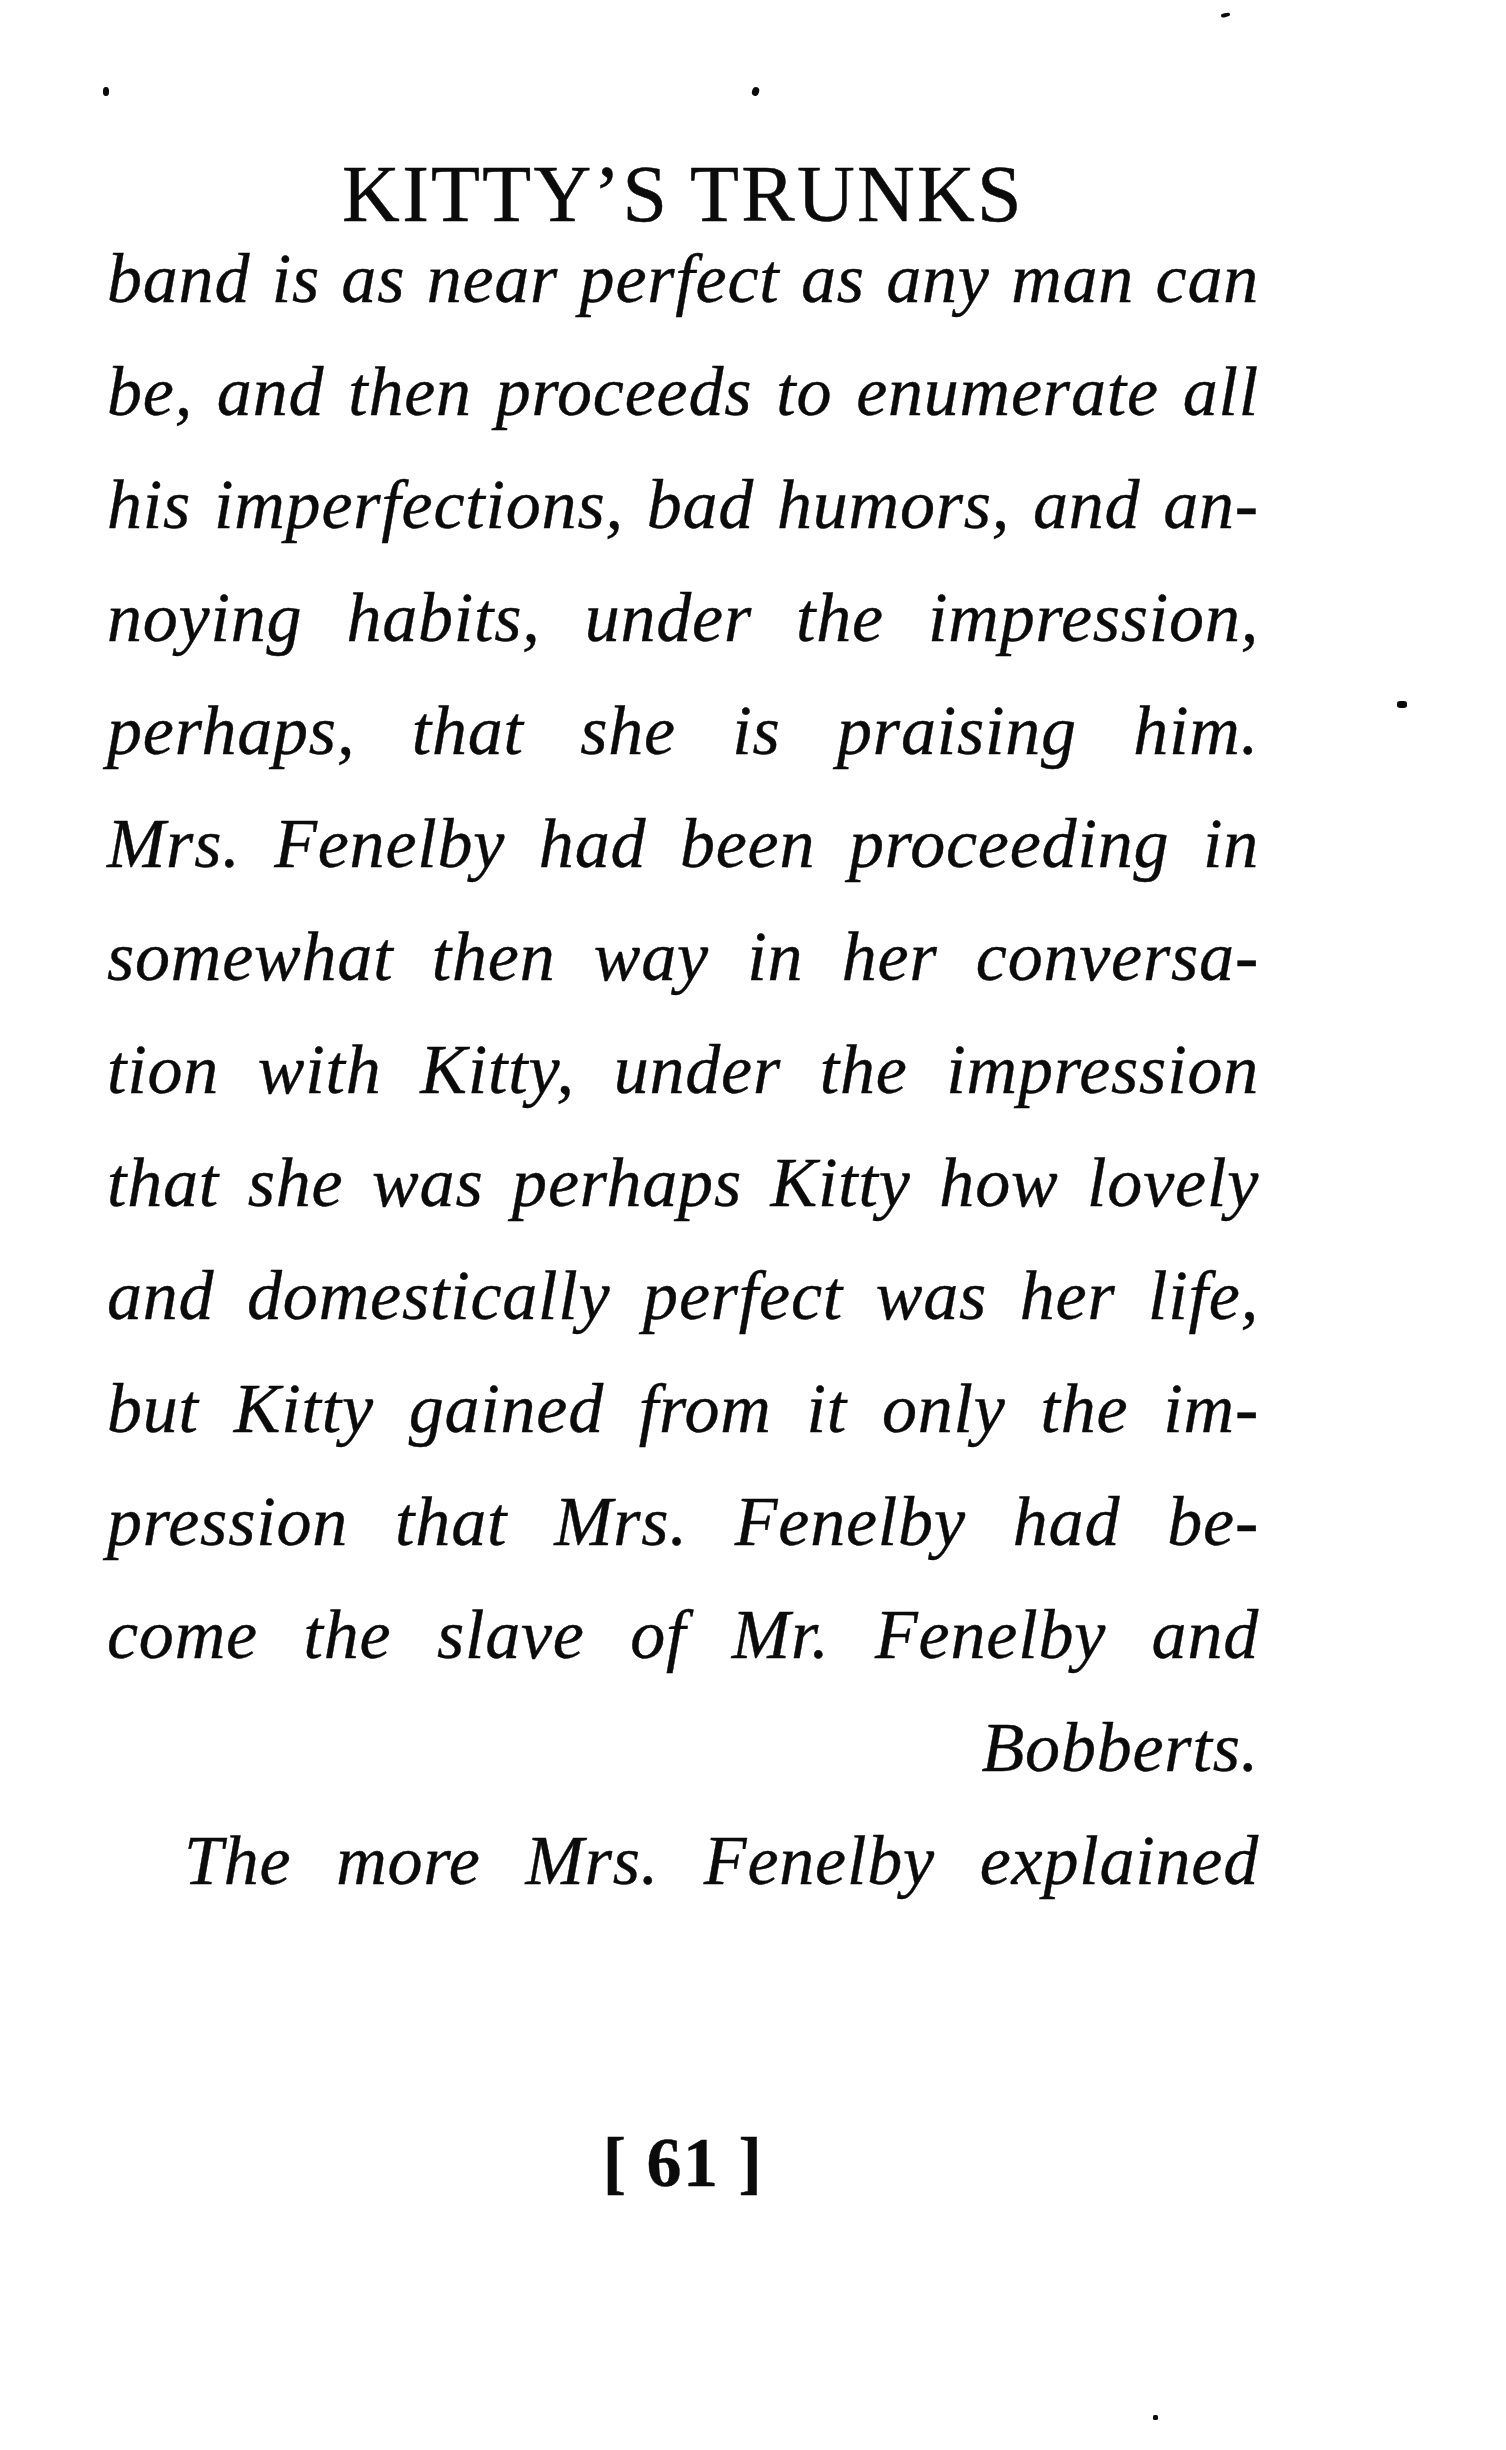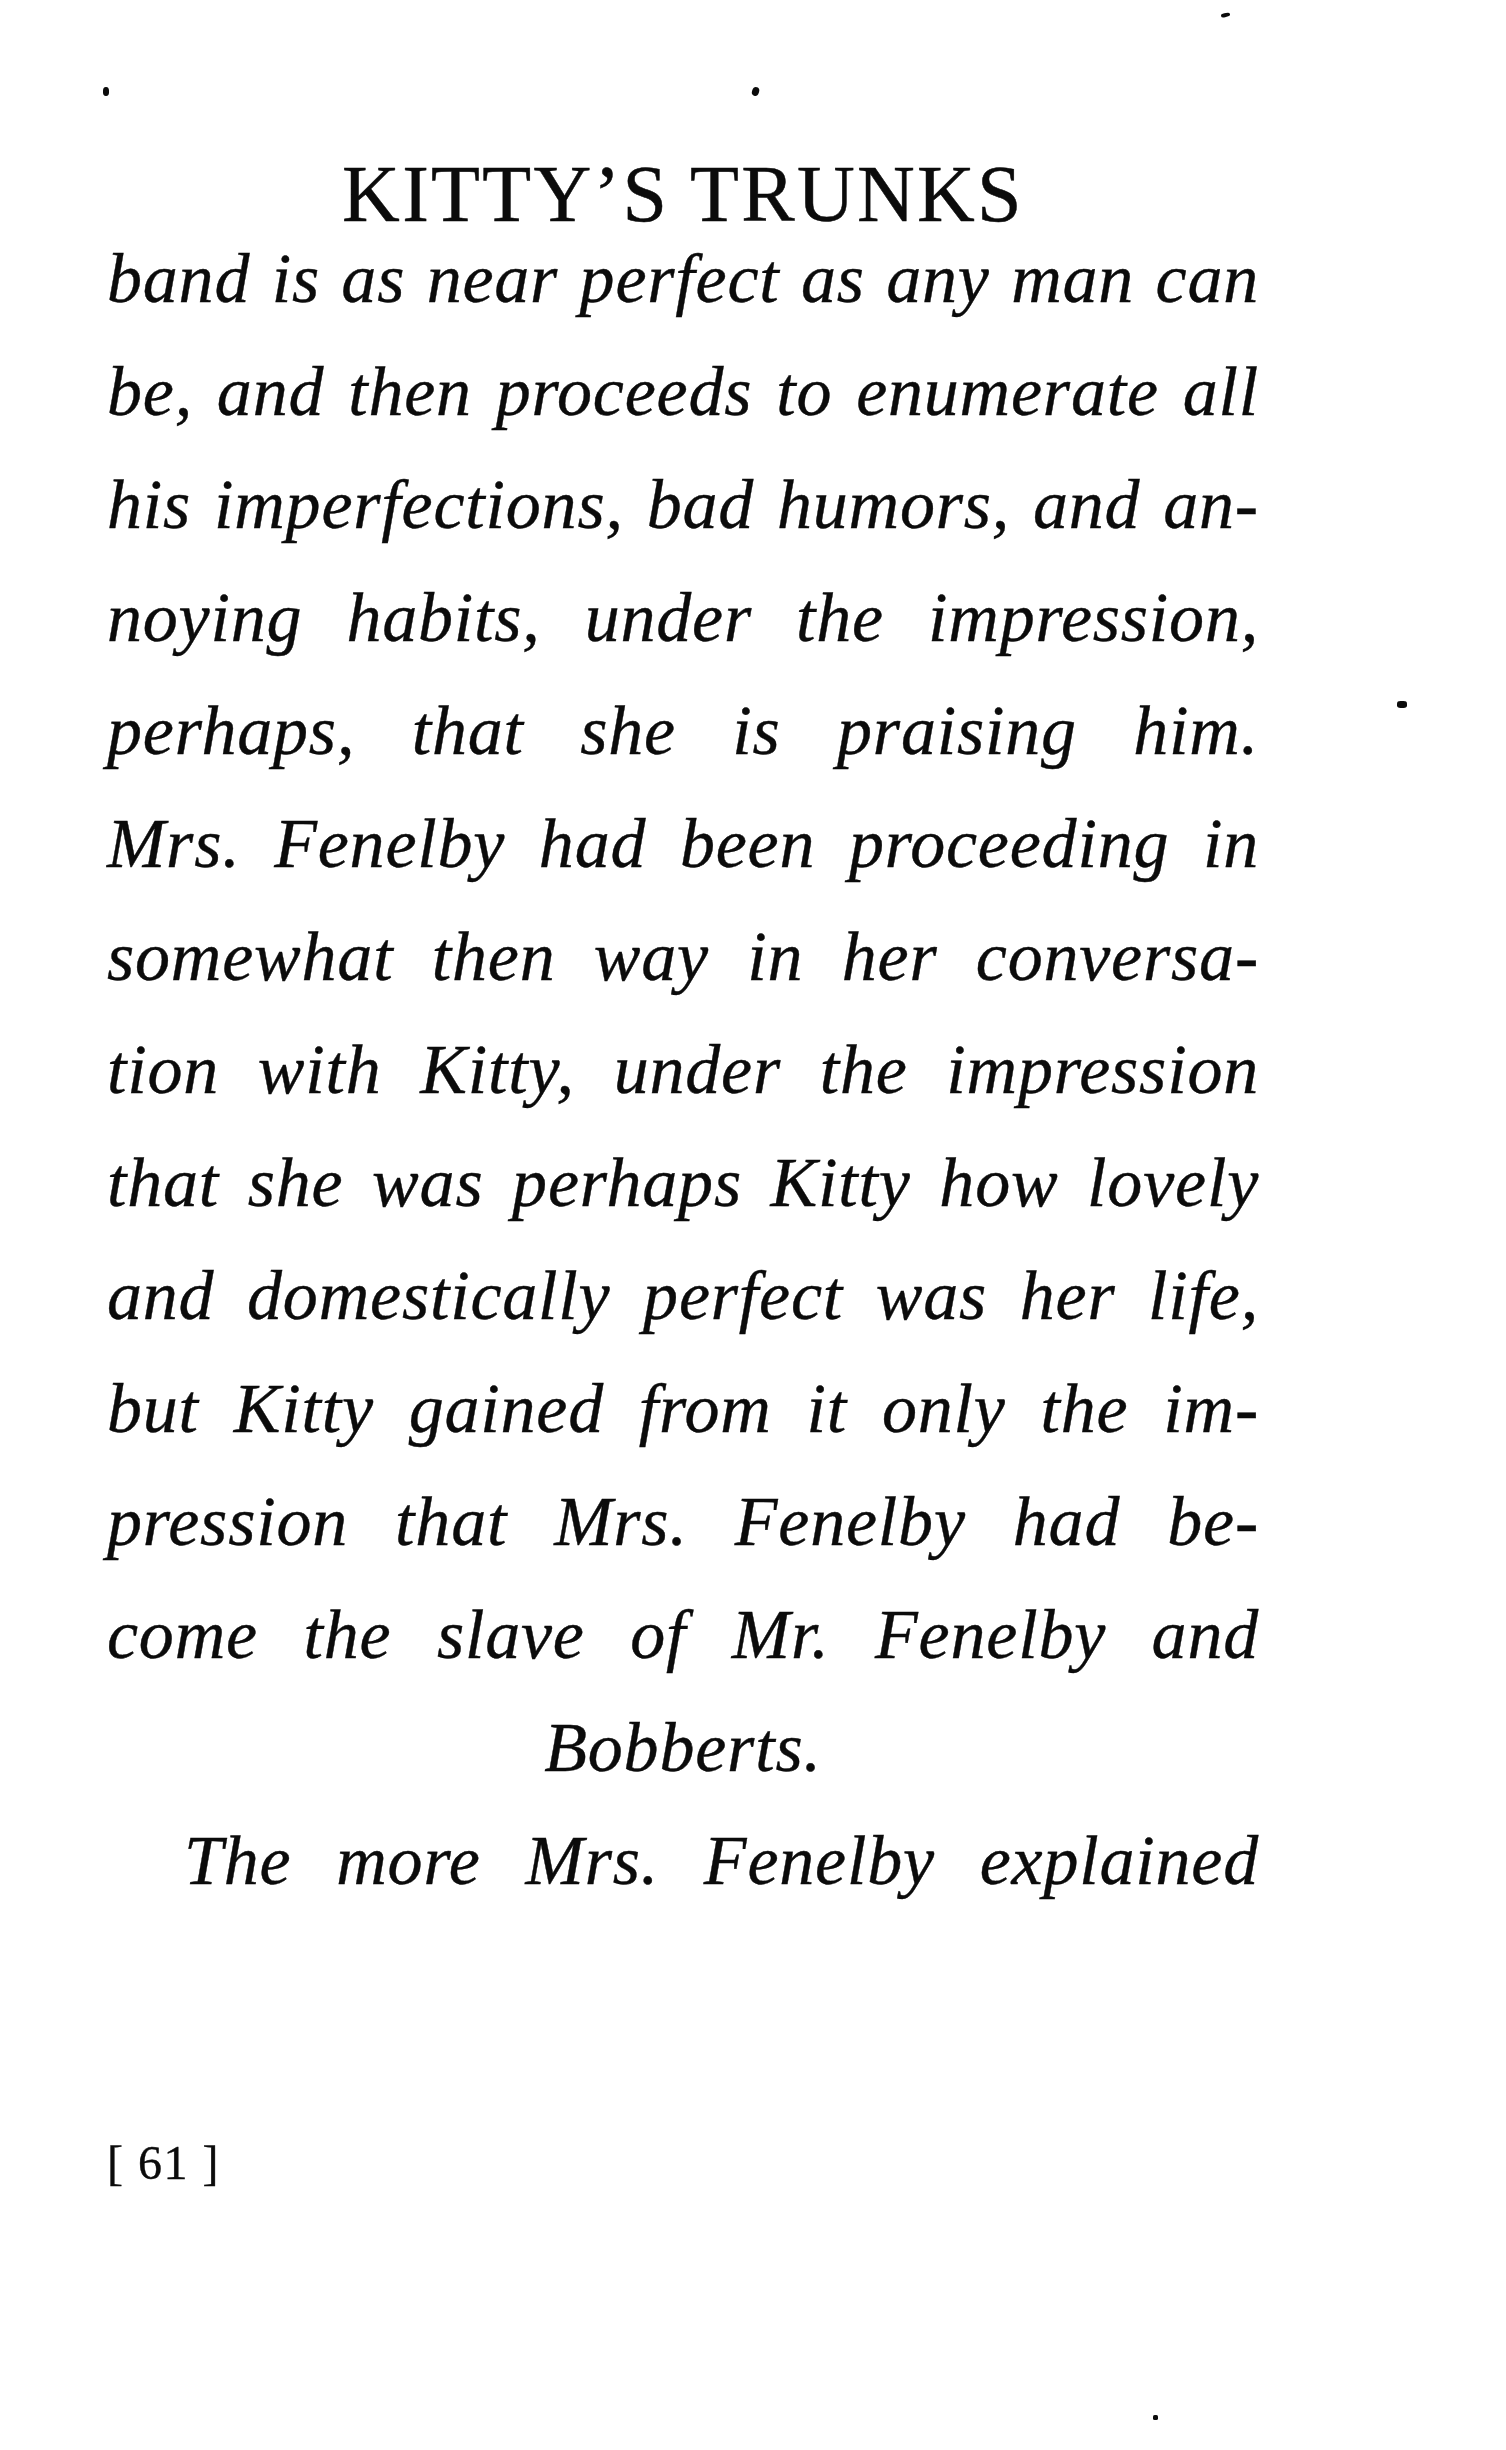--- a/index.html
+++ b/index.html
@@ -52,34 +52,36 @@
     white-space:nowrap;
     box-sizing:border-box;
     width:100%;
   }
   .line.justified{
     text-align:justify;
     text-align-last:justify;
     white-space:normal;
   }
   .line.plain{
-    text-align:center;
+    text-align:right;
   }
   .line.indented{
     padding-left:77px;
   }
   .page-number{
     position:absolute;
     left:107px;
     top:2106px;
     width:1152px;
     height:113px;
     line-height:113px;
-    font-size:48px;
+    text-align:center;
+    font-size:70px;
     letter-spacing:1.5px;
+    font-weight:bold;
     -webkit-text-stroke:0.4px var(--ink);
   }
   .speck{
     position:absolute;
     background:var(--ink);
     display:block;
   }
 </style>
 </head>
 <body>

